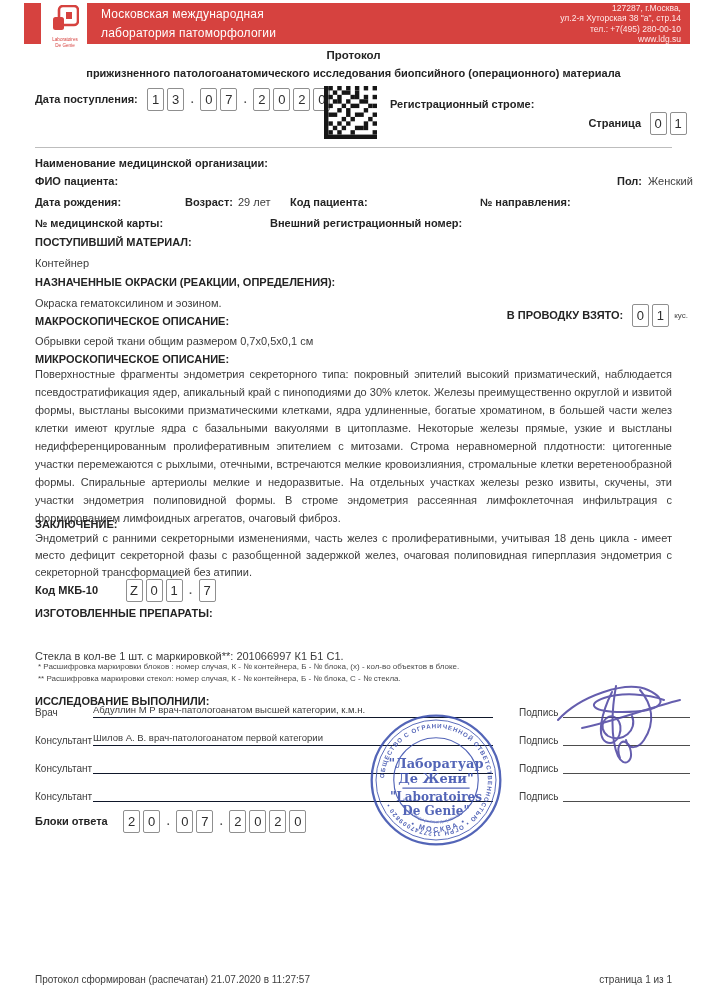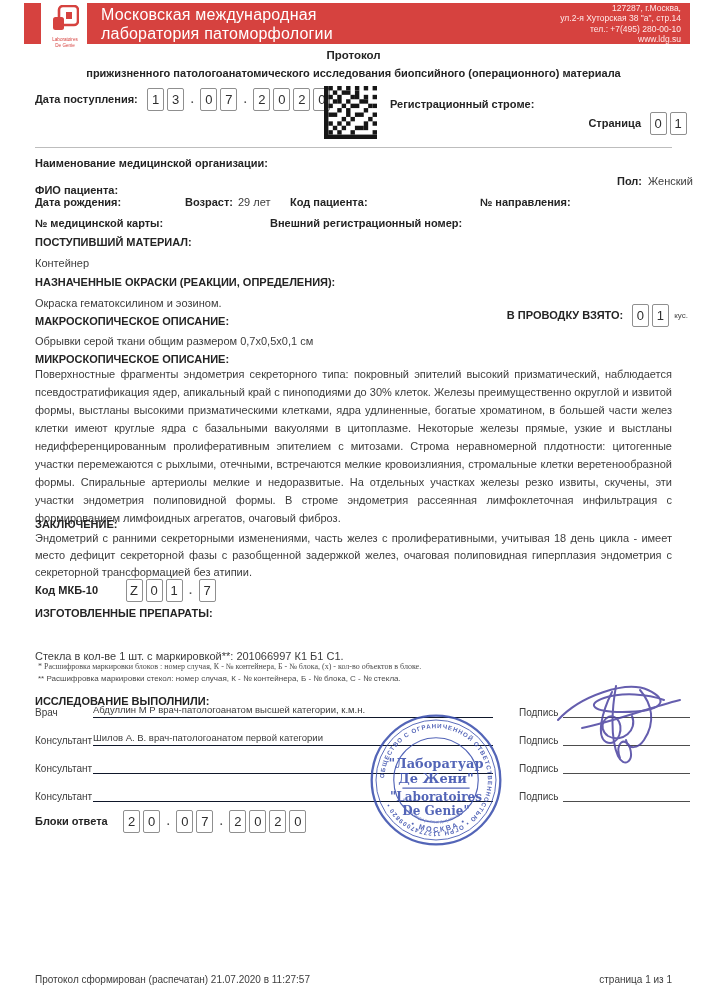--- a/index.html
+++ b/index.html
@@ -11,21 +11,21 @@
   .row{position:absolute;display:flex;align-items:center;}
   .dbox{width:15px;height:21px;border:1.4px solid #8f8f8f;border-radius:2px;background:#fff;
         display:flex;align-items:center;justify-content:center;font-size:13px;color:#2e2e2e;
         margin:0 1.5px;flex:none;}
   .dot{margin:0 5px;color:#555;font-weight:bold;font-size:11px;}
   .hr{position:absolute;height:1px;background:#bdbdbd;}
   .para{position:absolute;left:35px;width:637px;font-size:11px;line-height:18px;
         text-align:justify;color:#3c3c3c;}
   .hdr-banner{position:absolute;left:87px;top:3px;width:603px;height:41px;background:#d6423f;
         display:flex;justify-content:space-between;align-items:center;}
-  .org-name{color:#ffffff;font-size:16px;line-height:19px;padding-left:14px;letter-spacing:.2px;}
+  .org-name{color:#ffffff;font-size:12px;line-height:19px;padding-left:14px;letter-spacing:.2px;}
   .org-addr{color:#ffe9e9;font-size:8.5px;line-height:10.5px;text-align:right;padding-right:9px;}
   .red-block{position:absolute;left:24px;top:3px;width:17px;height:41px;background:#d6423f;}
   .logo{position:absolute;left:45px;top:5px;width:40px;height:41px;text-align:center;}
   .logo-tiny{font-size:4.6px;color:#d6423f;line-height:5.5px;margin-top:1px;}
   .center-title{position:absolute;left:0;width:707px;text-align:center;font-weight:bold;
         color:#242424;font-size:11.5px;}
   .fn{position:absolute;left:38px;font-size:8px;color:#4a4a4a;white-space:nowrap;}
   .perf-row{position:absolute;left:35px;width:655px;display:flex;align-items:flex-end;height:20px;}
   .perf-role{width:58px;font-size:10px;color:#3c3c3c;flex:none;}
   .perf-name{flex:1;border-bottom:1px solid #0f172a;font-size:9.5px;color:#3c3c3c;
@@ -143,21 +143,21 @@
     <span class="dbox">0</span>
     <span class="dbox">1</span>
   </div>
 
   <div class="hr" style="left:35px;top:147px;width:637px;"></div>
 
   <div class="abs" style="left:35px;top:153px;">
     <span class="lbl">Наименование медицинской организации:</span>
   </div>
 
-  <div class="abs" style="left:35px;top:171px;margin-top:9px;">
+  <div class="abs" style="left:35px;top:171px;">
     <span class="lbl">ФИО пациента:</span>
   </div>
   <div class="abs" style="left:617px;top:171px;">
     <span class="lbl">Пол:</span>
   </div>
   <div class="abs" style="left:648px;top:171px;">
     <span class="txt">Женский</span>
   </div>
 
   <div class="abs" style="left:35px;top:192px;">
@@ -231,21 +231,21 @@
     <span class="dot">.</span>
     <span class="dbox">7</span>
   </div>
 
   <div class="abs" style="left:35px;top:603px;">
     <span class="lbl">ИЗГОТОВЛЕННЫЕ ПРЕПАРАТЫ:</span>
   </div>
   <div class="abs" style="left:35px;top:646px;">
     <span class="txt">Стекла в кол-ве 1 шт. с маркировкой**: 201066997 К1 Б1 С1.</span>
   </div>
-  <div class="fn" style="top:662px;font-family:Liberation Serif, serif;">* Расшифровка маркировки блоков :  номер случая,  К - № контейнера,  Б - № блока,  (х) - кол-во объектов в блоке.</div>
+  <div class="fn" style="top:662px;">* Расшифровка маркировки блоков :  номер случая,  К - № контейнера,  Б - № блока,  (х) - кол-во объектов в блоке.</div>
   <div class="fn" style="top:674px;">** Расшифровка маркировки стекол:  номер случая,  К - № контейнера,  Б - № блока,  С - № стекла.</div>
 
   <div class="abs" style="left:35px;top:691px;">
     <span class="lbl">ИССЛЕДОВАНИЕ ВЫПОЛНИЛИ:</span>
   </div>
 
   <div class="perf-row" style="top:698px;">
     <span class="perf-role">Врач</span>
     <span class="perf-name">Абдуллин М Р врач-патологоанатом высшей категории, к.м.н.</span>
     <span class="perf-sign">Подпись</span>

